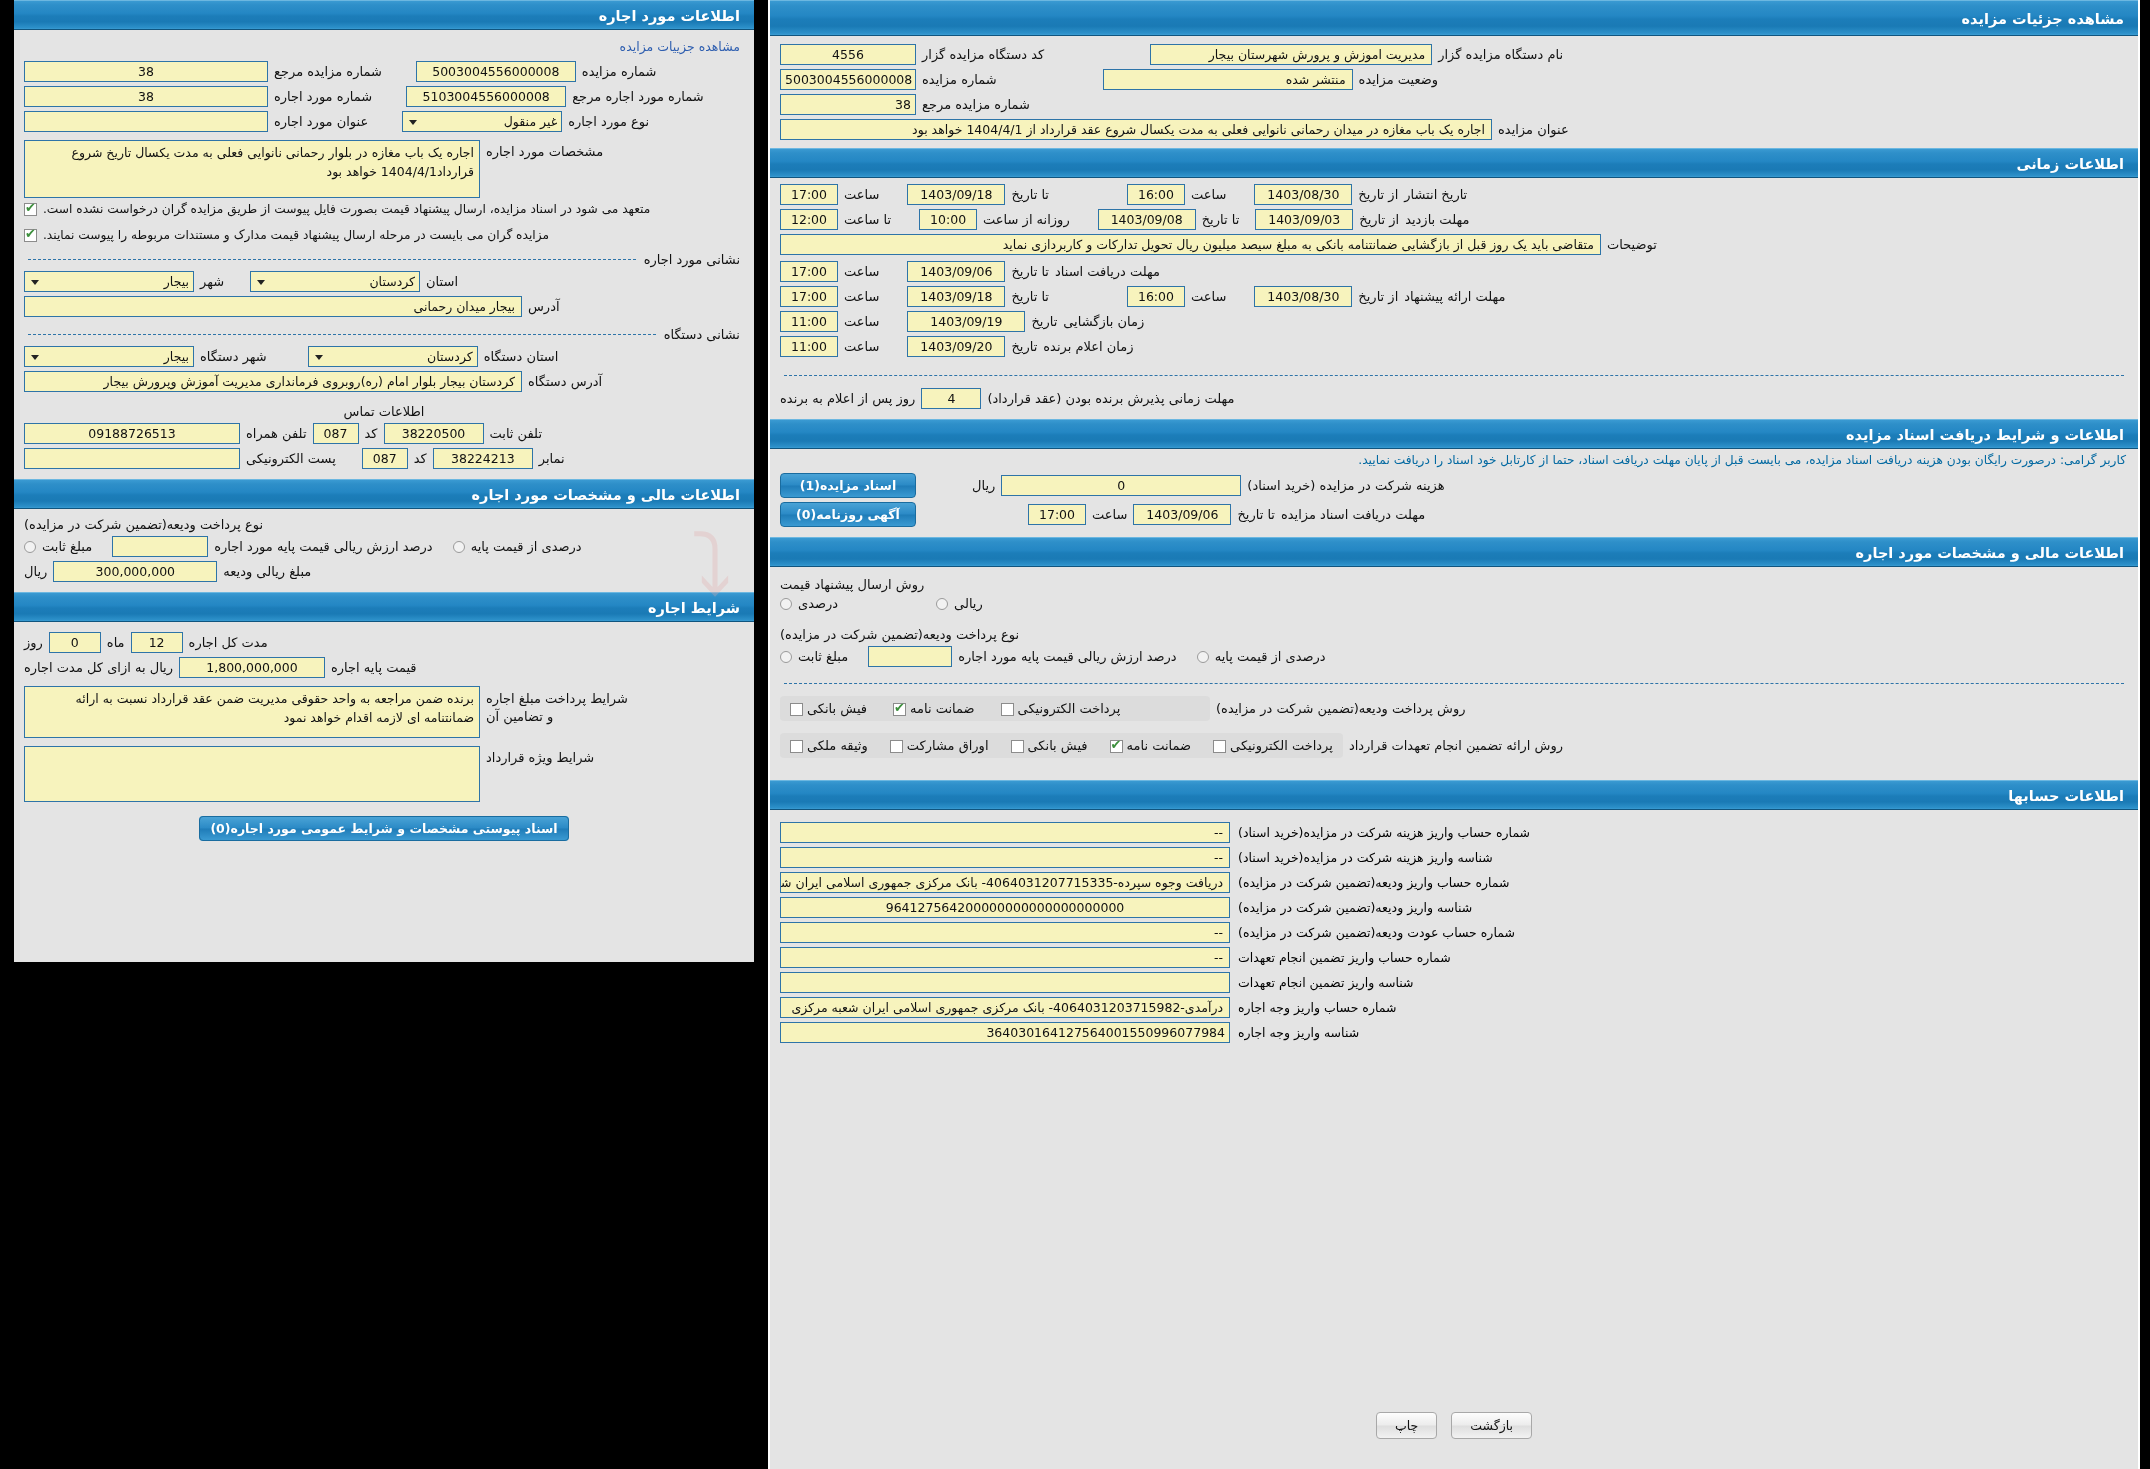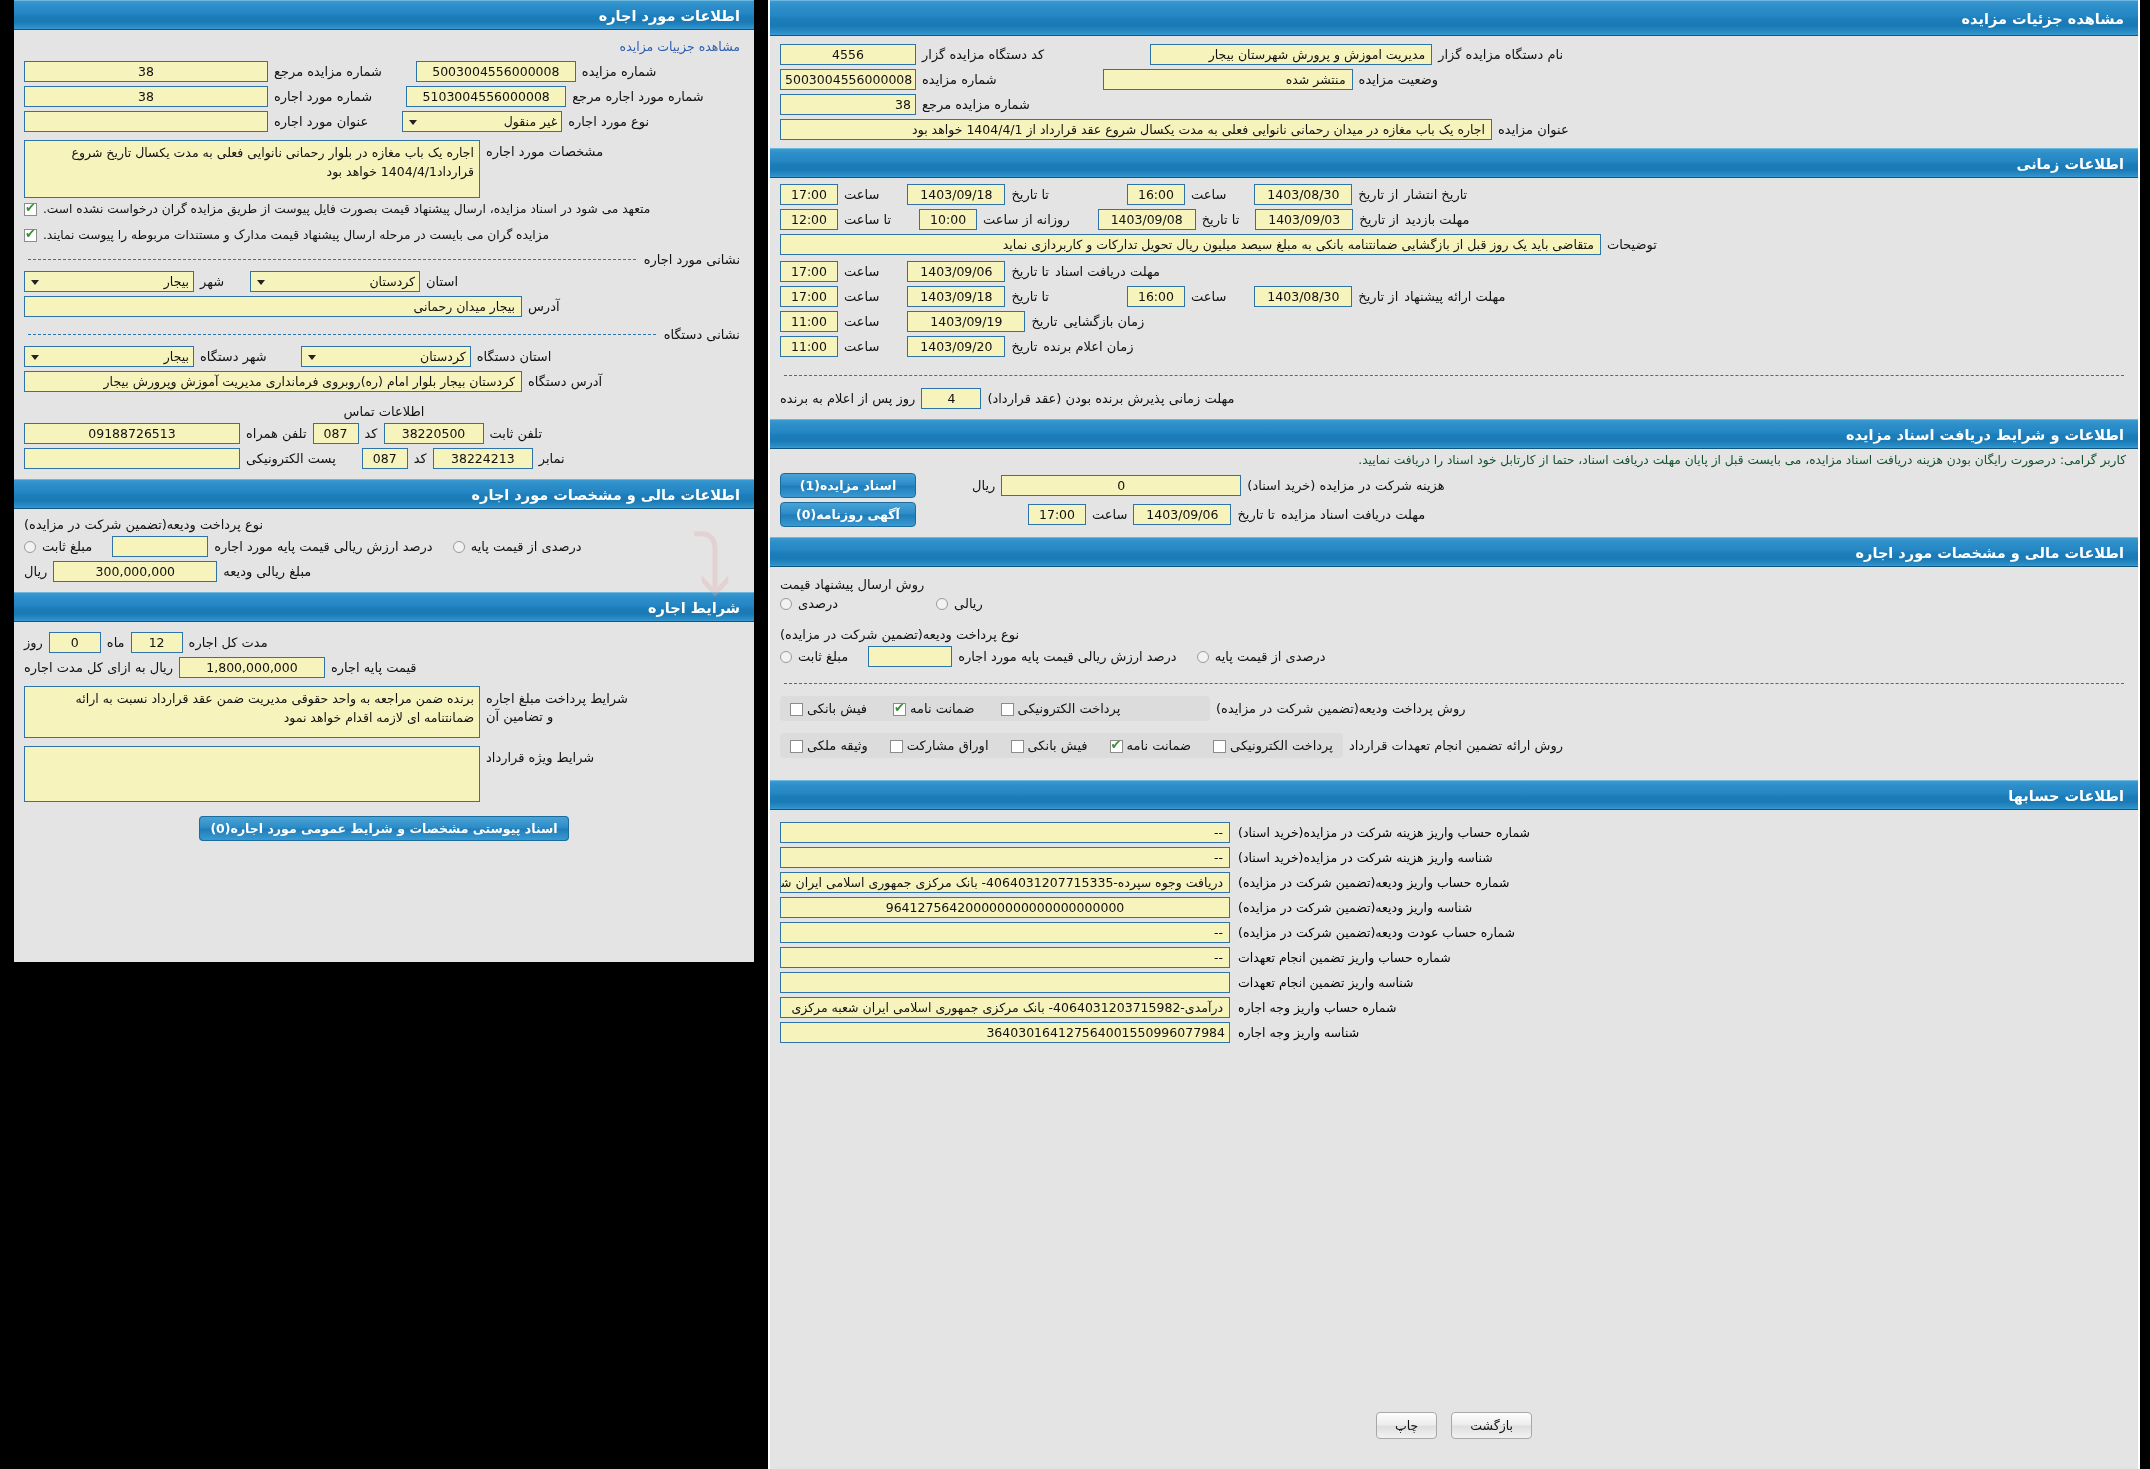--- a/index.html
+++ b/index.html
@@ -174,21 +174,21 @@
     padding: 5px 18px;
   }
 
   .link {
     color: #2f5fb0;
     font-size: 12.5px;
     text-decoration: none;
   }
 
   .warn {
-    color: #14532d;
+    color: #0369a1;
     font-size: 12.2px;
     text-align: right;
     padding: 4px 12px;
     white-space: nowrap;
   }
 
   
   #watermark {
     position: absolute;
     left: 690px; top: 505px;
@@ -279,21 +279,21 @@
       <span class="fld wide" style="width:498px;">بیجار میدان رحمانی</span>
     </div>
 
     <div style="display:flex; align-items:center; gap:8px; padding:8px 14px 2px 14px; justify-content:flex-end;">
       <span class="lbl">نشانی دستگاه</span>
       <span class="dashed" style="flex:1;"></span>
     </div>
     <div class="row" style="justify-content:flex-end;">
       <span class="lbl">استان دستگاه</span>
       <span class="fld sel" style="width:170px;">کردستان</span>
-      <span class="lbl" style="margin-right:28px;">شهر دستگاه</span>
+      <span class="lbl" style="margin-right:35px;">شهر دستگاه</span>
       <span class="fld sel" style="width:170px;">بیجار</span>
     </div>
     <div class="row" style="justify-content:flex-end;">
       <span class="lbl">آدرس دستگاه</span>
       <span class="fld wide" style="width:498px; text-align:right;">کردستان بیجار بلوار امام (ره)روبروی فرمانداری مدیریت آموزش وپرورش بیجار</span>
     </div>
 
     <div style="display:flex; align-items:center; gap:8px; padding:10px 14px 2px 14px; justify-content:center;">
       <span class="lbl">اطلاعات تماس</span>
     </div>

